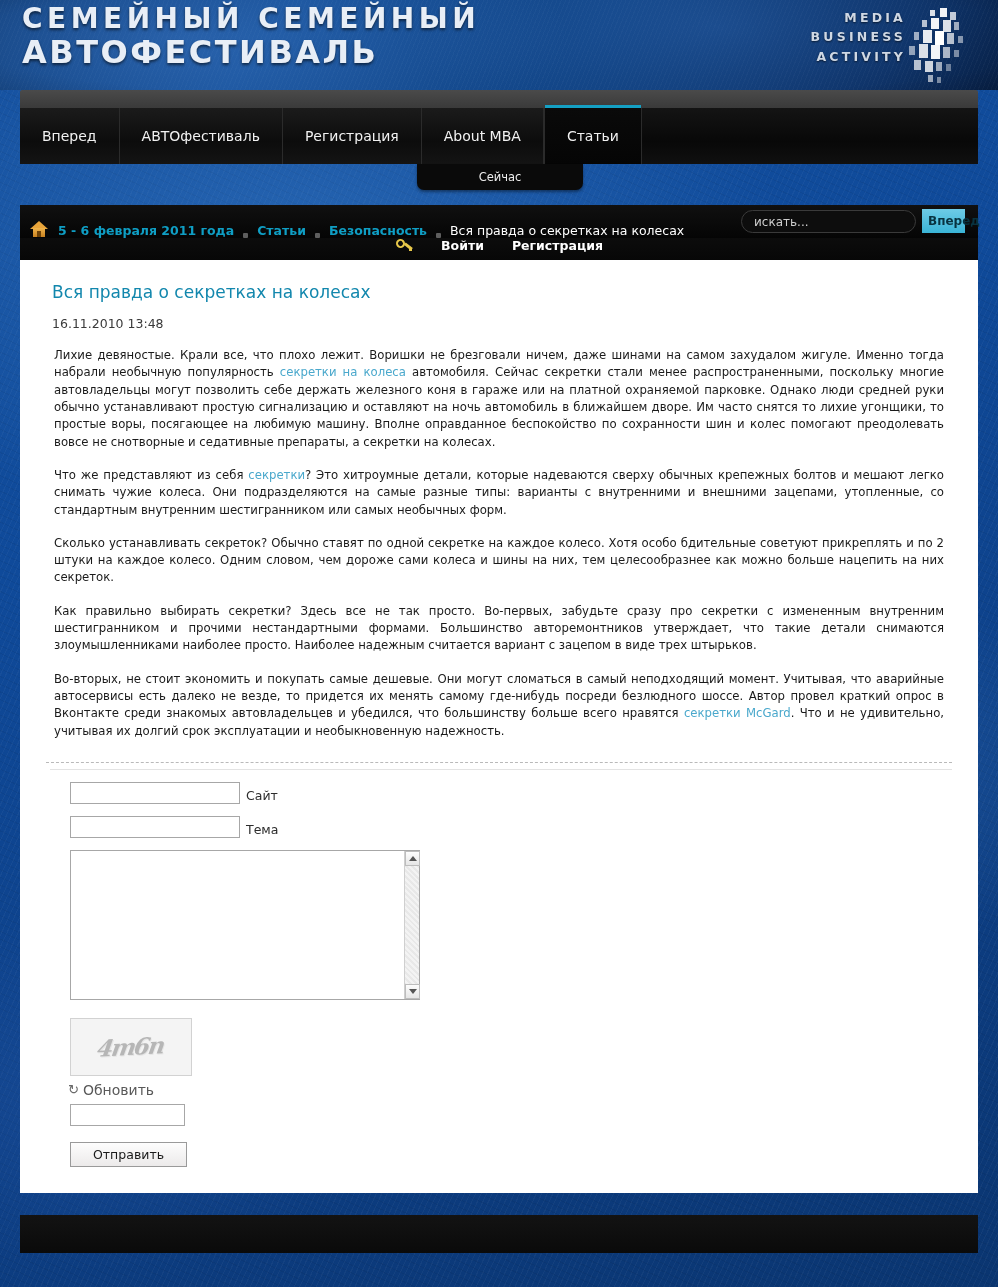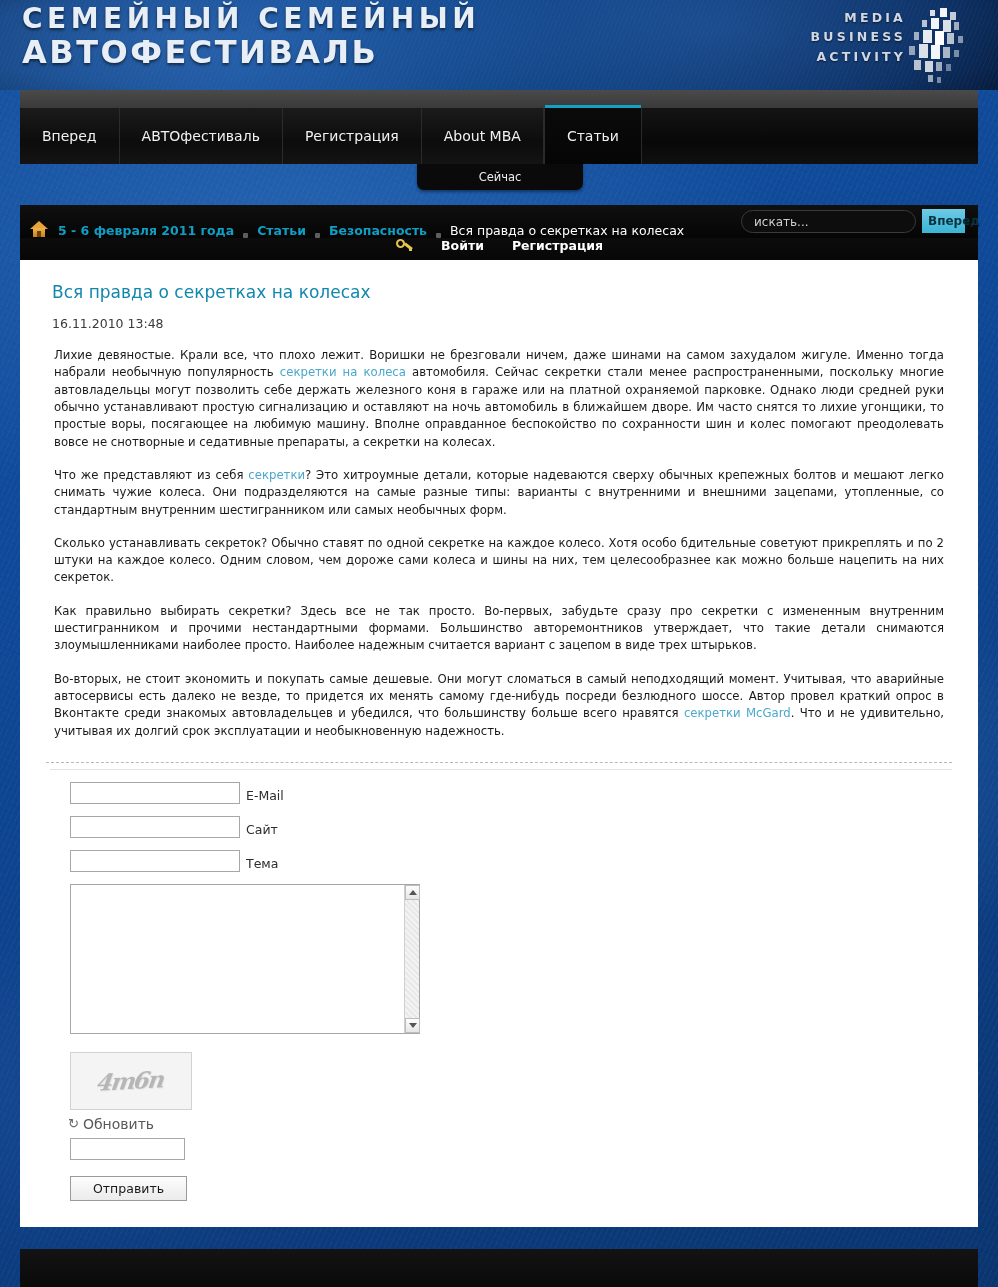--- a/index.html
+++ b/index.html
@@ -413,24 +413,20 @@
       <div class="para"><span>Сколько устанавливать секреток? Обычно ставят по одной секретке на каждое колесо. Хотя особо бдительные советуют прикреплять и по 2 штуки на каждое колесо. Одним словом, чем дороже сами колеса и шины на них, тем целесообразнее как можно больше нацепить на них секреток.</span></div>
       <div class="para"><span>Как правильно выбирать секретки? Здесь все не так просто. Во-первых, забудьте сразу про секретки с измененным внутренним шестигранником и прочими нестандартными формами. Большинство авторемонтников утверждает, что такие детали снимаются злоумышленниками наиболее просто. Наиболее надежным считается вариант с зацепом в виде трех штырьков.</span></div>
       <div class="para"><span>Во-вторых, не стоит экономить и покупать самые дешевые. Они могут сломаться в самый неподходящий момент. Учитывая, что аварийные автосервисы есть далеко не везде, то придется их менять самому где-нибудь посреди безлюдного шоссе. Автор провел краткий опрос в Вконтакте среди знакомых автовладельцев и убедился, что большинству больше всего нравятся </span><a>секретки McGard</a><span>. Что и не удивительно, учитывая их долгий срок эксплуатации и необыкновенную надежность.</span></div>
     </div>
 
   <hr id="comment-divider">
   <hr id="comment-heading-rule">
 
   <div class="field-row">
     <input class="txtfield" type="text" value="" style="">
-    <span class="field-label">E-Mail</span>
-  </div>
-  <div class="field-row">
-    <input class="txtfield" type="text" value="" style="">
     <span class="field-label">Сайт</span>
   </div>
   <div class="field-row">
     <input class="txtfield" type="text" value="" style="">
     <span class="field-label">Тема</span>
   </div>
 
   <div id="comment-area-wrap">
     <textarea id="comment-area" style=""></textarea>
     <div id="ca-scroll">

